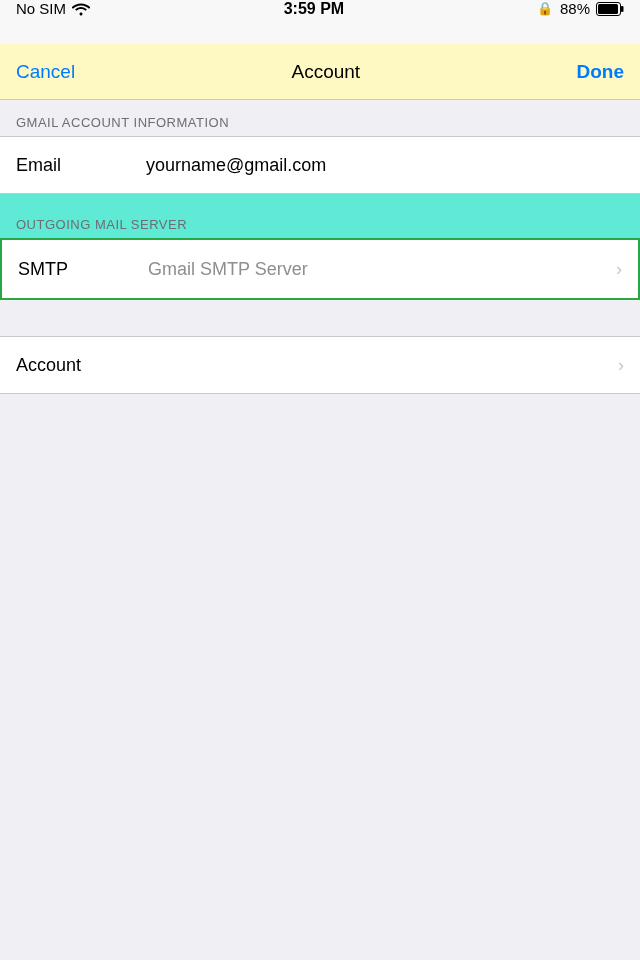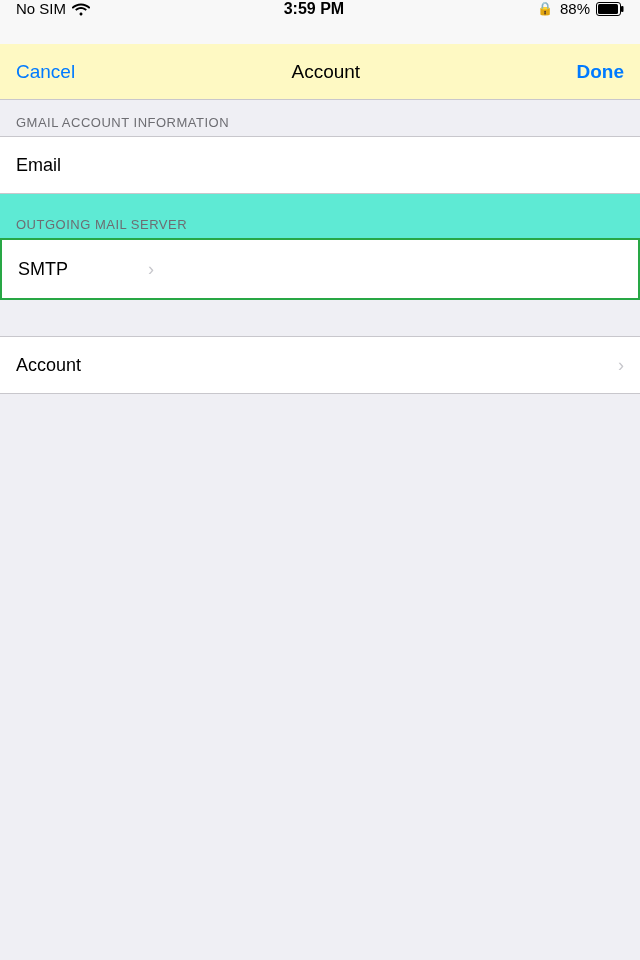--- a/index.html
+++ b/index.html
@@ -181,30 +181,32 @@
   <button class="nav-done">Done</button>
 </div>
 
 <div class="section-gap">
   <span class="section-gap-label">GMAIL ACCOUNT INFORMATION</span>
 </div>
 
 <div class="table-section">
   <div class="table-row">
     <span class="row-label">Email</span>
+    <span class="row-value">yourname@gmail.com</span>
   </div>
 </div>
 
 <div class="outgoing-gap">
   <span class="section-gap-label">OUTGOING MAIL SERVER</span>
 </div>
 
 <div style="background:#fff; border-top: 2.5px solid #28a745; border-bottom: 2.5px solid #28a745; border-left: 2.5px solid #28a745; border-right: 2.5px solid #28a745; margin: 0 0;">
   <div class="table-row" style="border-bottom: none; min-height: 58px;">
     <span class="row-label">SMTP</span>
+    <span class="row-value-gray">Gmail SMTP Server</span>
     <span class="chevron">›</span>
   </div>
 </div>
 
 <div class="advanced-gap"></div>
 
 <div class="table-section">
   <div class="table-row" style="border-bottom: none;">
     <span class="row-value">Account</span>
     <span class="chevron">›</span>

